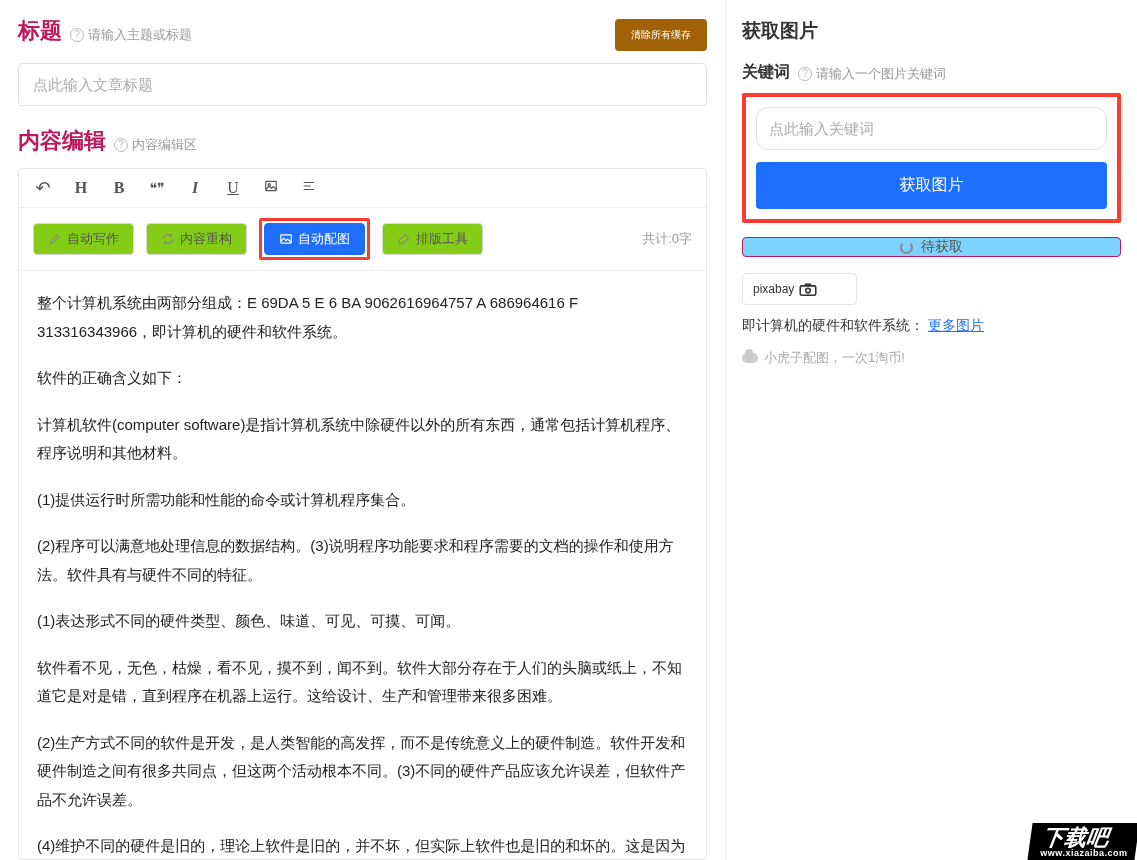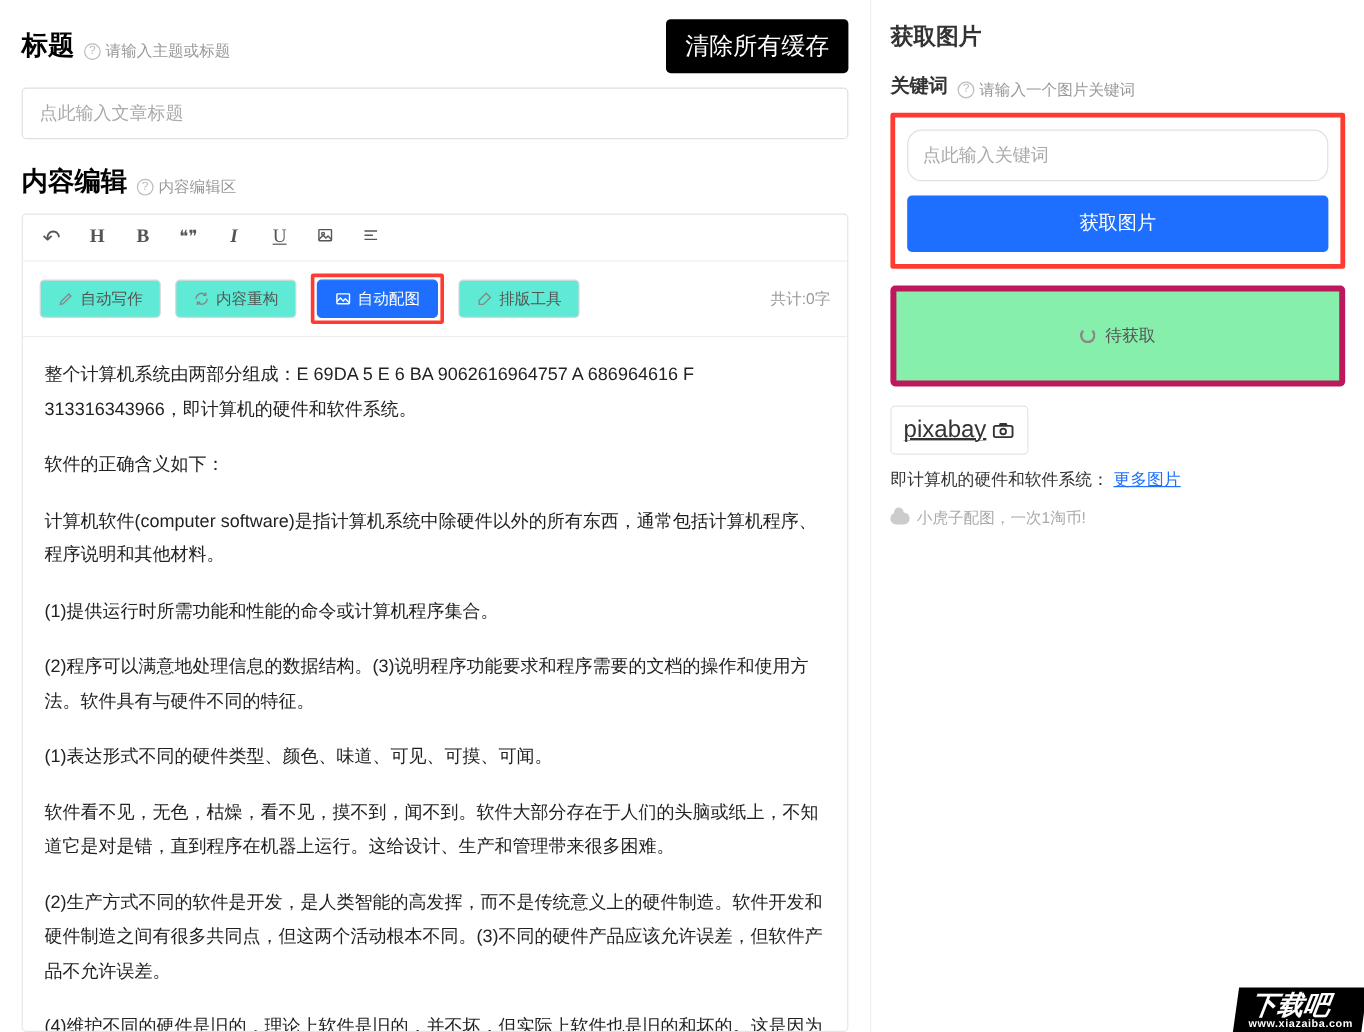--- a/index.html
+++ b/index.html
@@ -18,31 +18,31 @@
   padding: 16px 18px 0 18px;
   display: flex;
   flex-direction: column;
 }
 .section-heading {
   display: flex;
   align-items: baseline;
   gap: 8px;
   margin-bottom: 12px;
 }
-.section-heading h2 { font-size: 22px; font-weight: 700; color: #000000; }
+.section-heading h2 { font-size: 22px; font-weight: 700; color: #be185d; }
 .hint { color: #999; font-size: 13px; display: flex; align-items: center; gap: 4px; }
 .hint .q { display: inline-flex; width: 14px; height: 14px; border: 1px solid #bbb; border-radius: 50%; align-items: center; justify-content: center; font-size: 10px; color: #bbb; }
 .clear-btn {
   margin-left: auto;
-  background: #000000;
+  background: #a16207;
   color: #fff;
   border: none;
   border-radius: 4px;
   padding: 9px 16px;
-  font-size: 20px;
+  font-size: 10px;
   cursor: pointer;
 }
 .title-input {
   width: 100%;
   border: 1px solid #e0e0e0;
   border-radius: 4px;
   padding: 12px 14px;
   font-size: 15px;
   color: #333;
   margin-bottom: 20px;
@@ -76,21 +76,21 @@
   display: flex;
   gap: 12px;
   align-items: center;
 }
 .abtn {
   border: 1px solid #d8d8d8;
   border-radius: 4px;
   padding: 6px 14px;
   font-size: 13px;
   color: #555;
-  background: #5eead4;
+  background: #84cc16;
   cursor: pointer;
   display: flex;
   gap: 5px;
   align-items: center;
 }
 .abtn.primary { background: #1e6fff; color: #fff; border-color: #1e6fff; }
 .highlight-box {
   border: 3px solid #ff3a30;
   border-radius: 2px;
   padding: 2px;
@@ -142,47 +142,46 @@
   background: #1e6fff;
   color: #fff;
   border: none;
   border-radius: 4px;
   padding: 13px 0;
   font-size: 16px;
   cursor: pointer;
 }
 .pending-btn {
   width: 100%;
-  border: 5px solid #be185d;
-  background: #86efac;
-  border-radius: 4px;
-  padding: 28px 0;
+  border: 1px solid #be185d;
+  background: #7dd3fc;
+  border-radius: 4px;
+  padding: 0 0;
   font-size: 14px;
   color: #555;
   display: flex;
   gap: 8px;
   justify-content: center;
   align-items: center;
   cursor: pointer;
   margin-bottom: 16px;
 }
 .spinner { width: 13px; height: 13px; border: 2px solid #888; border-top-color: transparent; border-radius: 50%; }
 .pixabay-badge {
   border: 1px solid #e5e5e5;
   border-radius: 4px;
   padding: 8px 10px;
   width: 115px;
   font-family: sans-serif;
-  font-size: 20px;
+  font-size: 12px;
   color: #333;
   margin-bottom: 12px;
   display: flex;
   align-items: center;
   gap: 4px;
-  text-decoration: underline;
 }
 .credit-line { font-size: 14px; color: #333; margin-bottom: 14px; }
 .credit-line a { color: #1e6fff; text-decoration: underline; }
 .footer-note { color: #aaa; font-size: 13px; display: flex; gap: 6px; align-items: center; }
 .cloud { display: inline-block; width: 16px; height: 10px; background: #ccc; border-radius: 10px; position: relative; }
 .cloud::before { content: ""; position: absolute; width: 8px; height: 8px; background: #ccc; border-radius: 50%; top: -4px; left: 3px; }
 .watermark {
   position: absolute;
   bottom: 0;
   right: 0;

